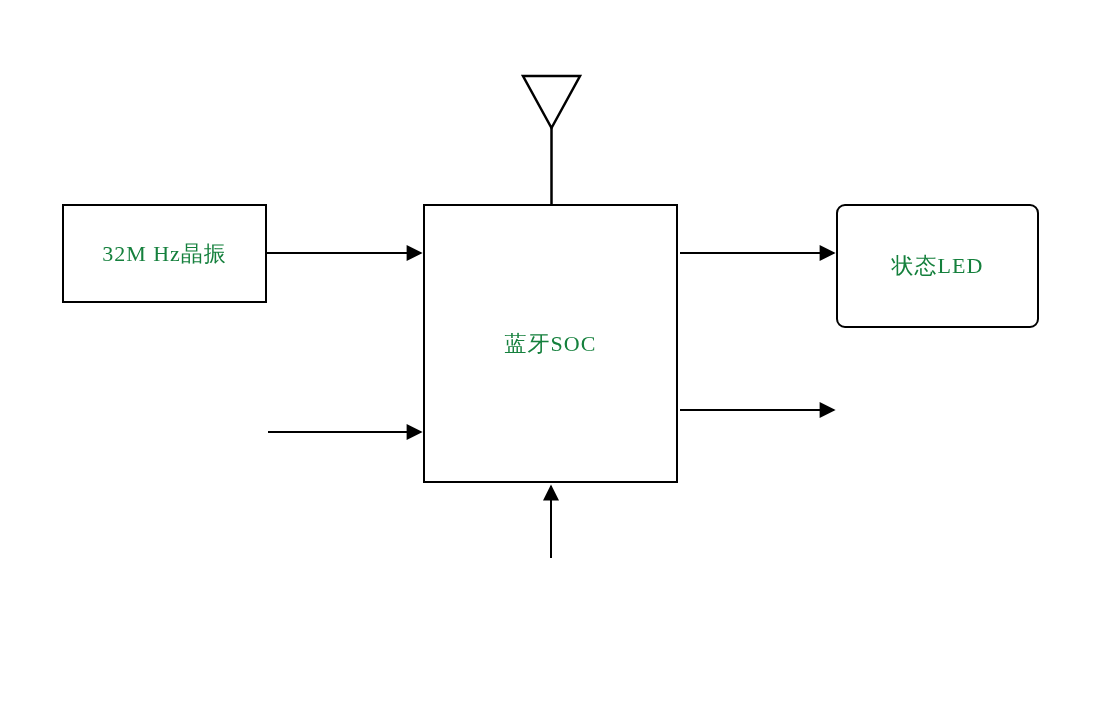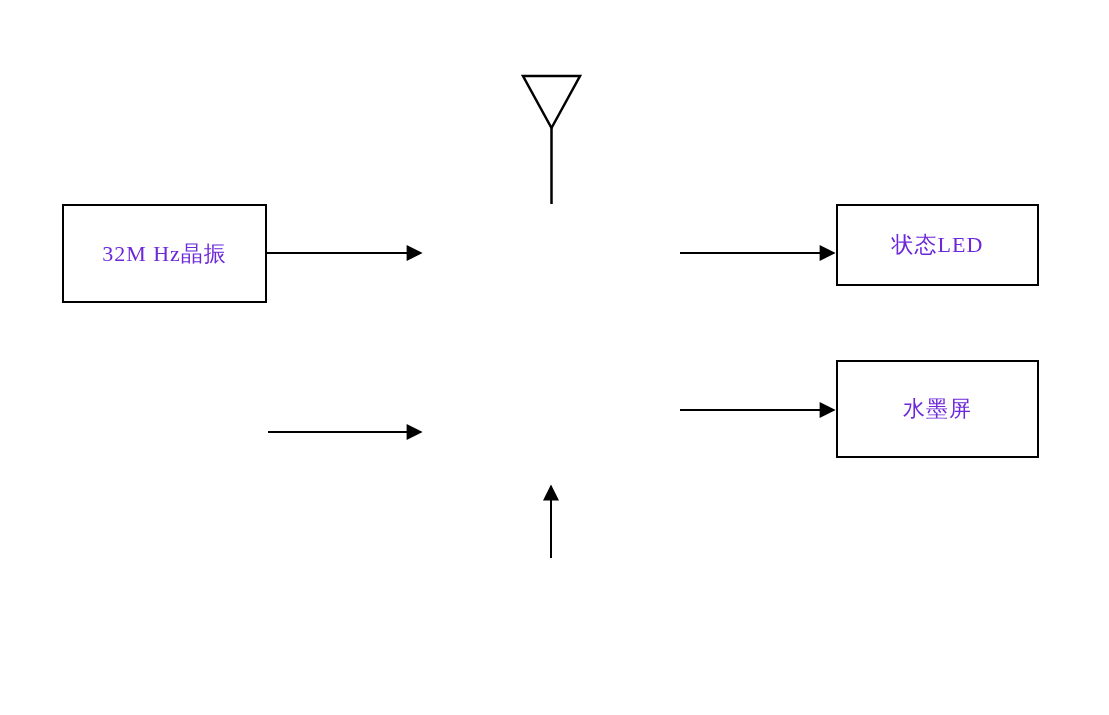--- a/index.html
+++ b/index.html
@@ -16,29 +16,29 @@
     overflow: hidden;
   }
   .block {
     position: absolute;
     box-sizing: border-box;
     border: 2px solid #000000;
     background: #ffffff;
     display: flex;
     align-items: center;
     justify-content: center;
-    color: #6d28d9;
+    color: #15803d;
     font-size: 22px;
     letter-spacing: 1px;
     text-align: left;
   }
   #block-crystal { left: 62px;  top: 204px; width: 205px; height: 99px;  }
   #block-keys    { left: 62px;  top: 383px; width: 206px; height: 99px;  }
   #block-soc     { left: 423px; top: 204px; width: 255px; height: 279px; }
-  #block-led     { left: 836px; top: 204px; width: 203px; height: 82px;  }
+  #block-led     { left: 836px; top: 204px; width: 203px; height: 124px; border-radius: 9px;  }
   #block-eink    { left: 836px; top: 360px; width: 203px; height: 98px;  }
   #block-battery { left: 449px; top: 558px; width: 204px; height: 99px;  }
   #wires {
     position: absolute;
     left: 0;
     top: 0;
     width: 1109px;
     height: 715px;
     pointer-events: none;
   }
@@ -69,23 +69,23 @@
     <line x1="680" y1="410" x2="834" y2="410" stroke="#000000" stroke-width="2" marker-end="url(#arrowhead)"></line>
 
     <line x1="551" y1="558" x2="551" y2="486" stroke="#000000" stroke-width="2" marker-end="url(#arrowhead)"></line>
   </svg>
 
   <div id="block-crystal" class="block">
     <span>32M Hz晶振</span>
   </div>
 
 
+  <div id="block-soc" class="block">
+    <span>蓝牙SOC</span>
+  </div>
 
   <div id="block-led" class="block">
     <span>状态LED</span>
   </div>
 
-  <div id="block-eink" class="block">
-    <span>水墨屏</span>
-  </div>
 
 
 </div>
 
 </body></html>

